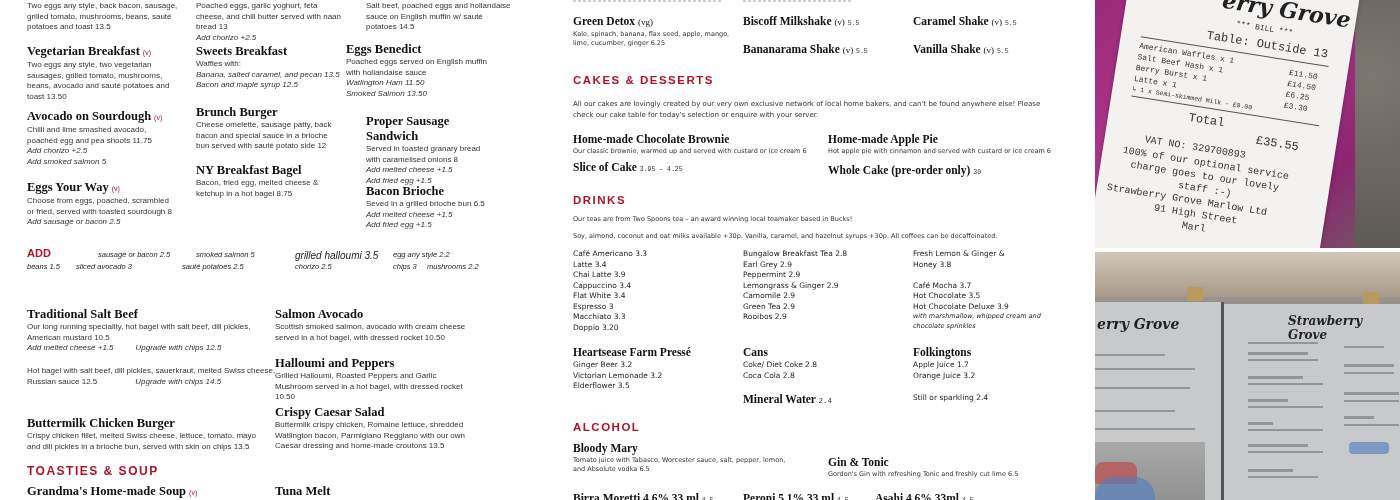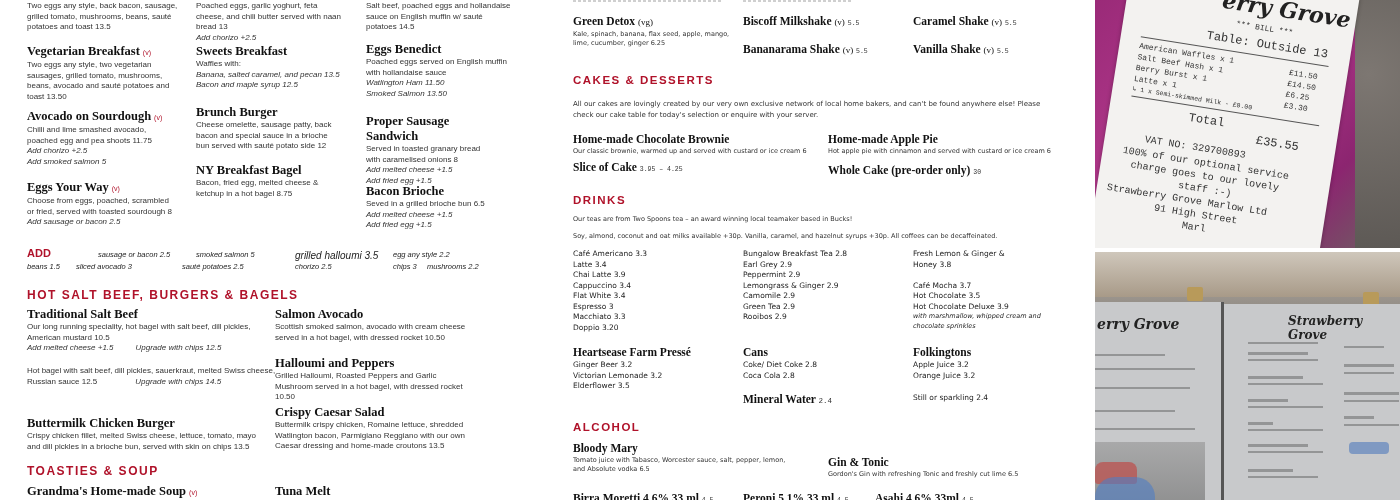--- a/index.html
+++ b/index.html
@@ -68,21 +68,21 @@
     <p>Cheese omelette, sausage patty, back bacon and special sauce in a brioche bun served with sauté potato side 12</p>
   </div>
   <div class="dish" style="left:196px;top:163px;width:150px;">
     <h4>NY Breakfast Bagel</h4>
     <p>Bacon, fried egg, melted cheese &amp; ketchup in a hot bagel  8.75</p>
   </div>
 
   <div class="dish" style="left:366px;top:1px;width:145px;">
     <p>Salt beef, poached eggs and hollandaise sauce on English muffin w/ sauté potatoes 14.5</p>
   </div>
-  <div class="dish" style="left:366px;top:42px;width:150px;">
+  <div class="dish" style="left:346px;top:42px;width:150px;">
     <h4>Eggs Benedict</h4>
     <p>Poached eggs served on English muffin with hollandaise sauce</p>
     <p class="it">Watlington Ham 11.50</p>
     <p class="it">Smoked Salmon 13.50</p>
   </div>
   <div class="dish" style="left:366px;top:114px;width:130px;">
     <h4>Proper Sausage Sandwich</h4>
     <p>Served in toasted granary bread with caramelised onions  8</p>
     <p class="it">Add melted cheese +1.5</p>
     <p class="it">Add fried egg +1.5</p>
@@ -99,21 +99,20 @@
   <div class="abs" style="left:196px;top:250px;font-size:7.5px;font-style:italic;">smoked salmon  5</div>
   <div class="abs" style="left:295px;top:250px;font-size:10px;font-style:italic;">grilled halloumi  3.5</div>
   <div class="abs" style="left:393px;top:250px;font-size:7.5px;font-style:italic;">egg any style  2.2</div>
   <div class="abs" style="left:27px;top:262px;font-size:7.5px;font-style:italic;">beans 1.5</div>
   <div class="abs" style="left:76px;top:262px;font-size:7.5px;font-style:italic;">sliced avocado  3</div>
   <div class="abs" style="left:182px;top:262px;font-size:7.5px;font-style:italic;">sauté potatoes  2.5</div>
   <div class="abs" style="left:295px;top:262px;font-size:7.5px;font-style:italic;">chorizo 2.5</div>
   <div class="abs" style="left:393px;top:262px;font-size:7.5px;font-style:italic;">chips 3</div>
   <div class="abs" style="left:427px;top:262px;font-size:7.5px;font-style:italic;">mushrooms 2.2</div>
 
-  <div class="sec" style="left:27px;top:288px;">HOT SALT BEEF, BURGERS &amp; BAGELS</div>
 
   <div class="dish" style="left:27px;top:307px;width:240px;">
     <h4>Traditional Salt Beef</h4>
     <p>Our long running speciality, hot bagel with salt beef, dill pickles, American mustard  10.5</p>
     <p class="it"><span>Add melted cheese  +1.5</span><span style="margin-left:22px">Upgrade with chips 12.5</span></p>
   </div>
   <div class="dish" style="left:27px;top:366px;width:250px;">
     <p>Hot bagel with salt beef, dill pickles, sauerkraut, melted Swiss cheese,</p>
     <p><span>Russian sauce  12.5</span><span class="it" style="font-style:italic;margin-left:38px">Upgrade with chips 14.5</span></p>
   </div>
@@ -228,21 +227,21 @@
   <div class="dish" style="left:183px;top:345px;">
     <h4>Cans</h4>
     <div class="list">
       <p>Coke/ Diet Coke  2.8</p>
       <p>Coca Cola  2.8</p>
     </div>
   </div>
   <div class="dish" style="left:353px;top:345px;">
     <h4>Folkingtons</h4>
     <div class="list">
-      <p>Apple Juice  3.2</p>
+      <p>Apple Juice  1.7</p>
       <p>Orange Juice  3.2</p>
     </div>
   </div>
   <div class="dish" style="left:183px;top:392px;">
     <h4><span>Mineral Water</span> <span class="price" style="font-size:7.5px">2.4</span></h4>
   </div>
   <div class="abs list" style="left:353px;top:393px;">
     <p>Still or sparkling 2.4</p>
   </div>
 

